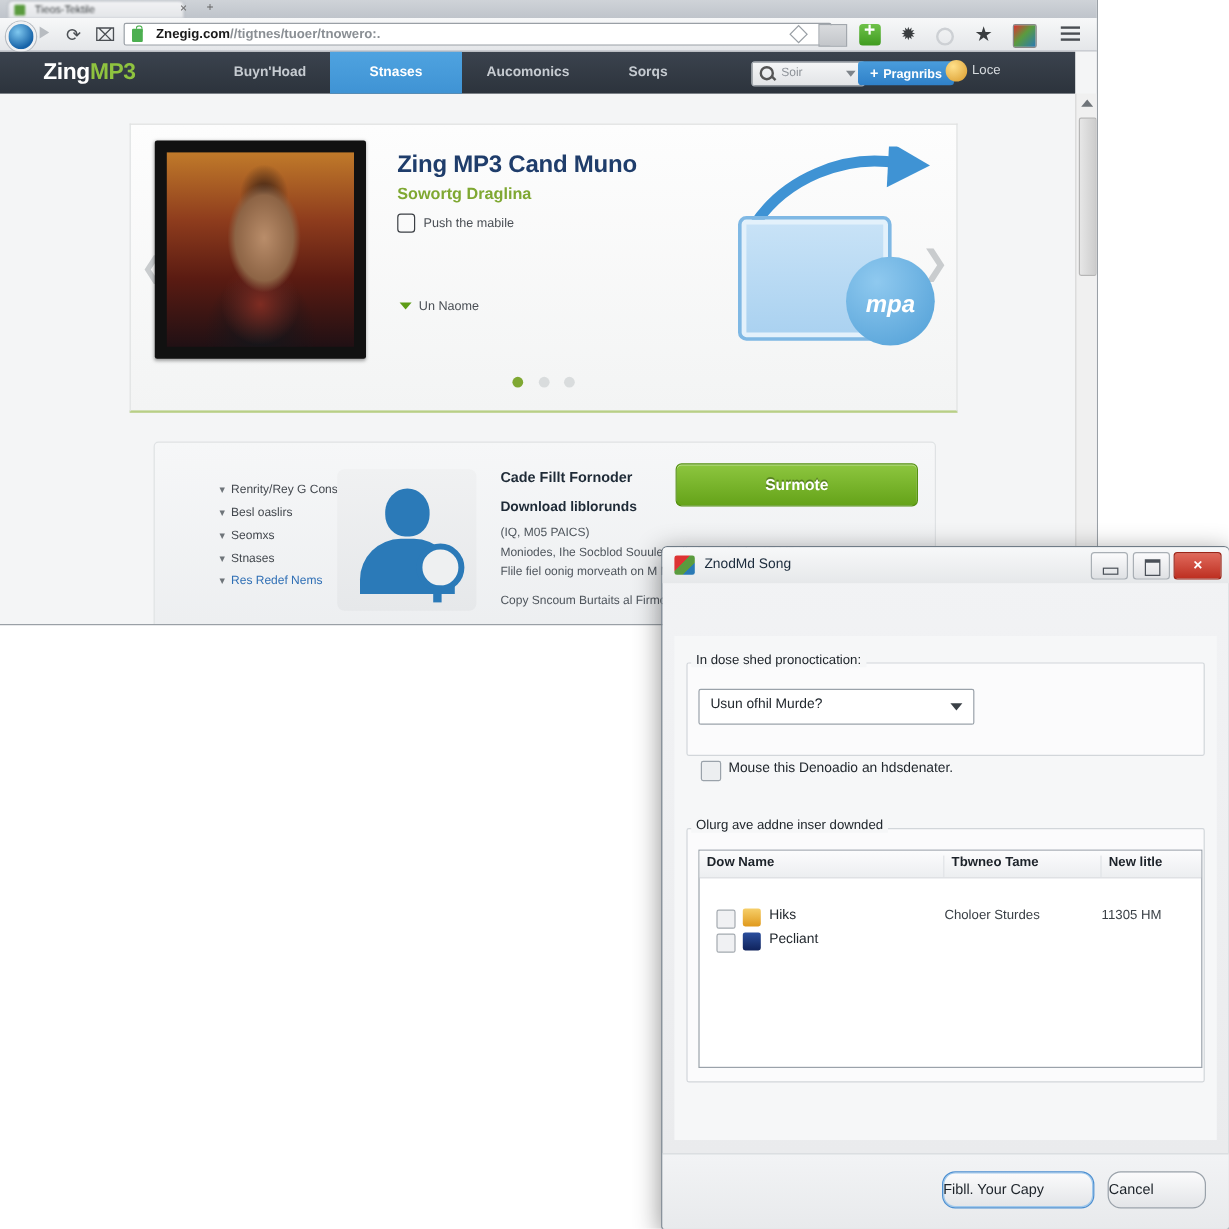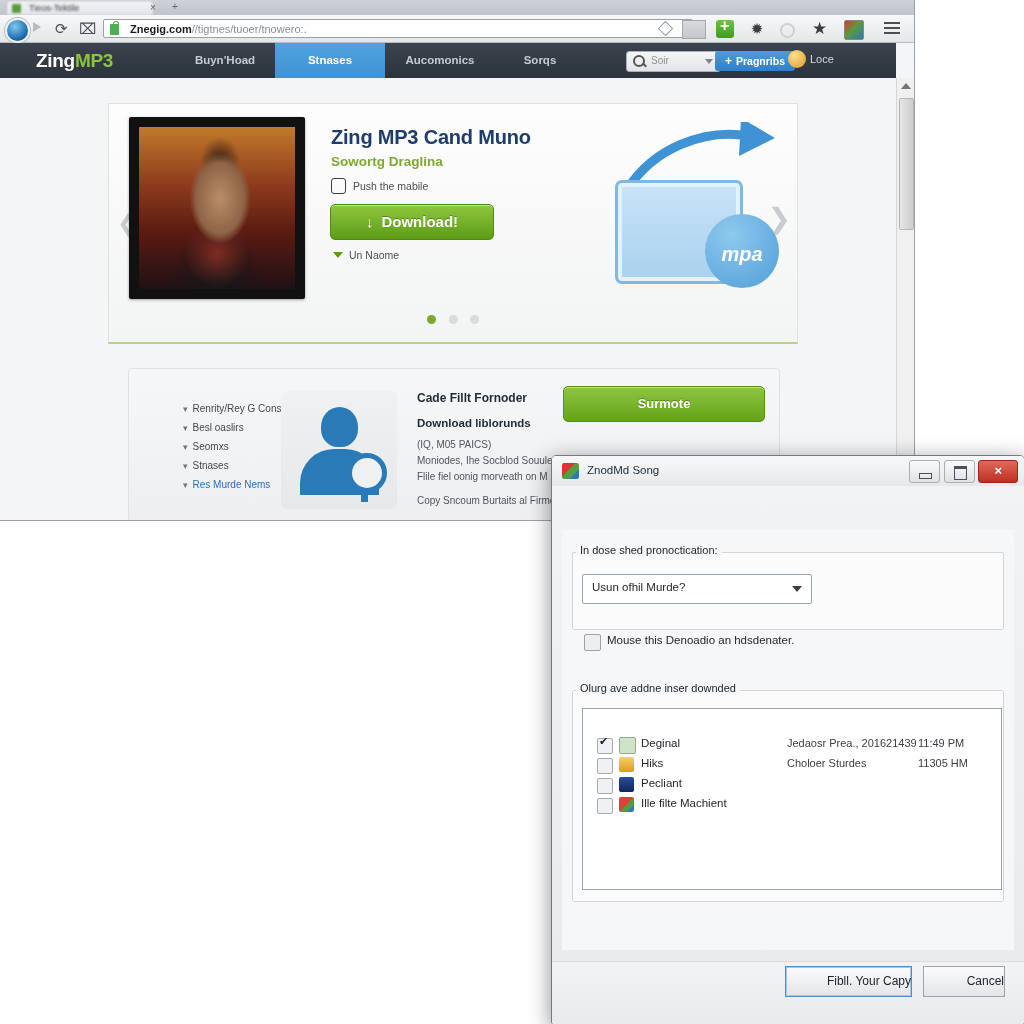--- a/index.html
+++ b/index.html
@@ -53,21 +53,21 @@
     border-top:5px solid transparent;border-bottom:5px solid transparent;border-left:8px solid #b8bcc1;}
   .nav-reload{position:absolute;left:55px;top:5px;font-size:15px;color:#4a4e53;font-family:"Liberation Serif",serif;}
   .nav-stop{position:absolute;left:79px;top:5px;font-size:15px;color:#4a4e53;font-family:"Liberation Serif",serif;}
   .urlbar{
     position:absolute;left:103px;top:4px;width:590px;height:19px;
     background:#fff;border:1px solid #9aa0a6;border-radius:2px;
     font-size:11px;color:#202124;line-height:19px;padding-left:26px;box-sizing:border-box;
     white-space:nowrap;overflow:hidden;
   }
   .url-strong{font-weight:bold;color:#1a1a1a;}
-  .url-dim{color:#8a8f94;}
+  .url-dim{color:#8a8f94;font-weight:bold;}
   .lock-icon{
     position:absolute;left:6px;top:4px;width:9px;height:11px;
     background:#4caf50;border-radius:1px;
   }
   .lock-icon:after{content:"";position:absolute;left:2.5px;top:-3px;width:4px;height:5px;
     border:1.5px solid #4caf50;border-bottom:none;border-radius:3px 3px 0 0;}
   .url-rss{position:absolute;left:660px;top:8px;width:9px;height:9px;border:1.5px solid #9aa0a6;
     transform:rotate(45deg);}
   .url-img{position:absolute;left:682px;top:5px;width:22px;height:17px;background:linear-gradient(#d9dbde,#c3c6ca);border:1px solid #a3a8ae;}
   .toolbar-ico{position:absolute;top:5px;width:18px;height:18px;}
@@ -284,23 +284,23 @@
   .dfbtn{
     position:absolute;left:313px;top:445px;width:138px;height:31px;
     background:linear-gradient(#fbfbfc,#e3e5e8);border:1px solid #9aa2aa;border-radius:3px;
   }
   .df-ico{position:absolute;left:10px;top:8px;font-size:14px;color:#2b7fd6;}
   .df-txt{position:absolute;left:31px;top:7px;font-size:12px;color:#1c2229;filter:blur(.45px);}
   .df-car{position:absolute;right:11px;top:12px;border-left:5px solid transparent;border-right:5px solid transparent;border-top:6px solid #3a4046;}
 
   .dlg-foot{position:absolute;left:0;bottom:0;width:472px;height:62px;background:linear-gradient(#f2f3f5,#e8eaec);border-top:1px solid #d8dbde;}
   .fbtn{
-    position:absolute;top:4px;height:29px;
-    background:linear-gradient(#fbfbfc,#e3e5e8);border:1px solid #9aa2aa;border-radius:0;
-    font-size:12px;color:#1c2229;line-height:29px;text-align:right;filter:blur(.45px);
+    position:absolute;top:14px;height:29px;
+    background:linear-gradient(#fbfbfc,#e3e5e8);border:1px solid #9aa2aa;border-radius:11px;
+    font-size:12px;color:#1c2229;line-height:29px;text-align:left;filter:blur(.45px);
   }
   .fbtn.primary{left:233px;width:125px;border-color:#4c8fd1;box-shadow:0 0 0 1px #9ec8ec inset;}
   .fbtn.cancel{left:371px;width:80px;}
 </style>
 </head>
 <body>
 
 <div class="stage">
 
   <div class="browser">
@@ -376,23 +376,20 @@
 
         <div class="hero-photo">
           <div class="photo-inner"></div>
         </div>
 
         <div class="hero-title">Zing MP3 Cand Muno</div>
         <div class="hero-sub">Sowortg Draglina</div>
         <div class="hero-note-ico"></div>
         <div class="hero-note">Push the mabile</div>
 
-        <div class="dl-btn">
-          <span class="arr">↓</span><span>Download!</span>
-        </div>
 
         <div class="hero-small-car"></div>
         <div class="hero-small">Un Naome</div>
 
         <div class="hero-gfx">
           <svg class="gfx-arrow" viewBox="0 0 160 72">
             <path d="M4 68 C30 26, 82 6, 126 14" stroke="#3f93d4" stroke-width="9" fill="none" stroke-linecap="round"></path>
             <polygon points="118,-4 152,16 116,34" fill="#3f93d4"></polygon>
           </svg>
           <div class="gfx-tablet"></div>
@@ -405,21 +402,21 @@
           <span class="dot"></span>
         </div>
       </div>
 
       <div class="panel">
         <ul class="panel-list">
           <li><span>Renrity/Rey G Consse</span></li>
           <li><span>Besl oaslirs</span></li>
           <li><span>Seomxs</span></li>
           <li><span>Stnases</span></li>
-          <li><span class="bl">Res Murde Nems</span></li>
+          <li><span class="bl">Res Redef Nems</span></li>
         </ul>
 
         <div class="panel-avatar">
           <span class="av-head"></span>
           <span class="av-body"></span>
           <span class="av-mag"></span>
         </div>
 
         <div class="panel-h1">Cade Fillt Fornoder</div>
         <div class="panel-h2">Download liblorunds</div>
@@ -458,52 +455,43 @@
       </div>
 
 
       <span class="chk chk1"></span>
       <span class="chk1-lbl">Mouse this Denoadio an hdsdenater.</span>
 
       <div class="group g2"></div>
       <div class="group-label g2-label">Olurg ave addne inser downded</div>
 
       <div class="lv">
-
-        <div class="lv-row" style="top:26px">
-          <span class="lv-chk on"></span>
-          <span class="lv-ico" style="background:#cfe3c6;border:1px solid #8fae84"></span>
-          <span class="lv-name">Deginal</span>
-          <span class="lv-c2">Jedaosr Prea., 201621439</span>
-          <span class="lv-c3">11:49 PM</span>
-        </div>
+        <div class="lv-head">
+          <span class="lv-th" style="left:0;width:204px">Dow Name</span>
+          <span class="lv-th" style="left:204px;width:131px">Tbwneo Tame</span>
+          <span class="lv-th" style="left:335px;width:83px;border-right:none">New litle</span>
+        </div>
+
 
         <div class="lv-row" style="top:46px">
           <span class="lv-chk"></span>
           <span class="lv-ico" style="background:linear-gradient(#f6cf6a,#e09a1d)"></span>
           <span class="lv-name">Hiks</span>
           <span class="lv-c2">Choloer Sturdes</span>
           <span class="lv-c3">11305 HM</span>
         </div>
 
         <div class="lv-row" style="top:66px">
           <span class="lv-chk"></span>
           <span class="lv-ico" style="background:linear-gradient(#2b4f9e,#10235c)"></span>
           <span class="lv-name">Pecliant</span>
           <span class="lv-c2"></span>
           <span class="lv-c3"></span>
         </div>
 
-        <div class="lv-row" style="top:86px">
-          <span class="lv-chk"></span>
-          <span class="lv-ico" style="background:linear-gradient(135deg,#d7433a 0 50%,#49a23b 50% 75%,#2e7bc4 75%)"></span>
-          <span class="lv-name">Ille filte Machient</span>
-          <span class="lv-c2"></span>
-          <span class="lv-c3"></span>
-        </div>
       </div>
 
       <span class="choose-lbl">Choose:</span>
       <span class="choose-link">https://comp/curiopes.con</span>
 
       <div class="dfbtn">
         <span class="df-ico">♥</span>
         <span class="df-txt">Download File</span>
         <span class="df-car"></span>
       </div>

